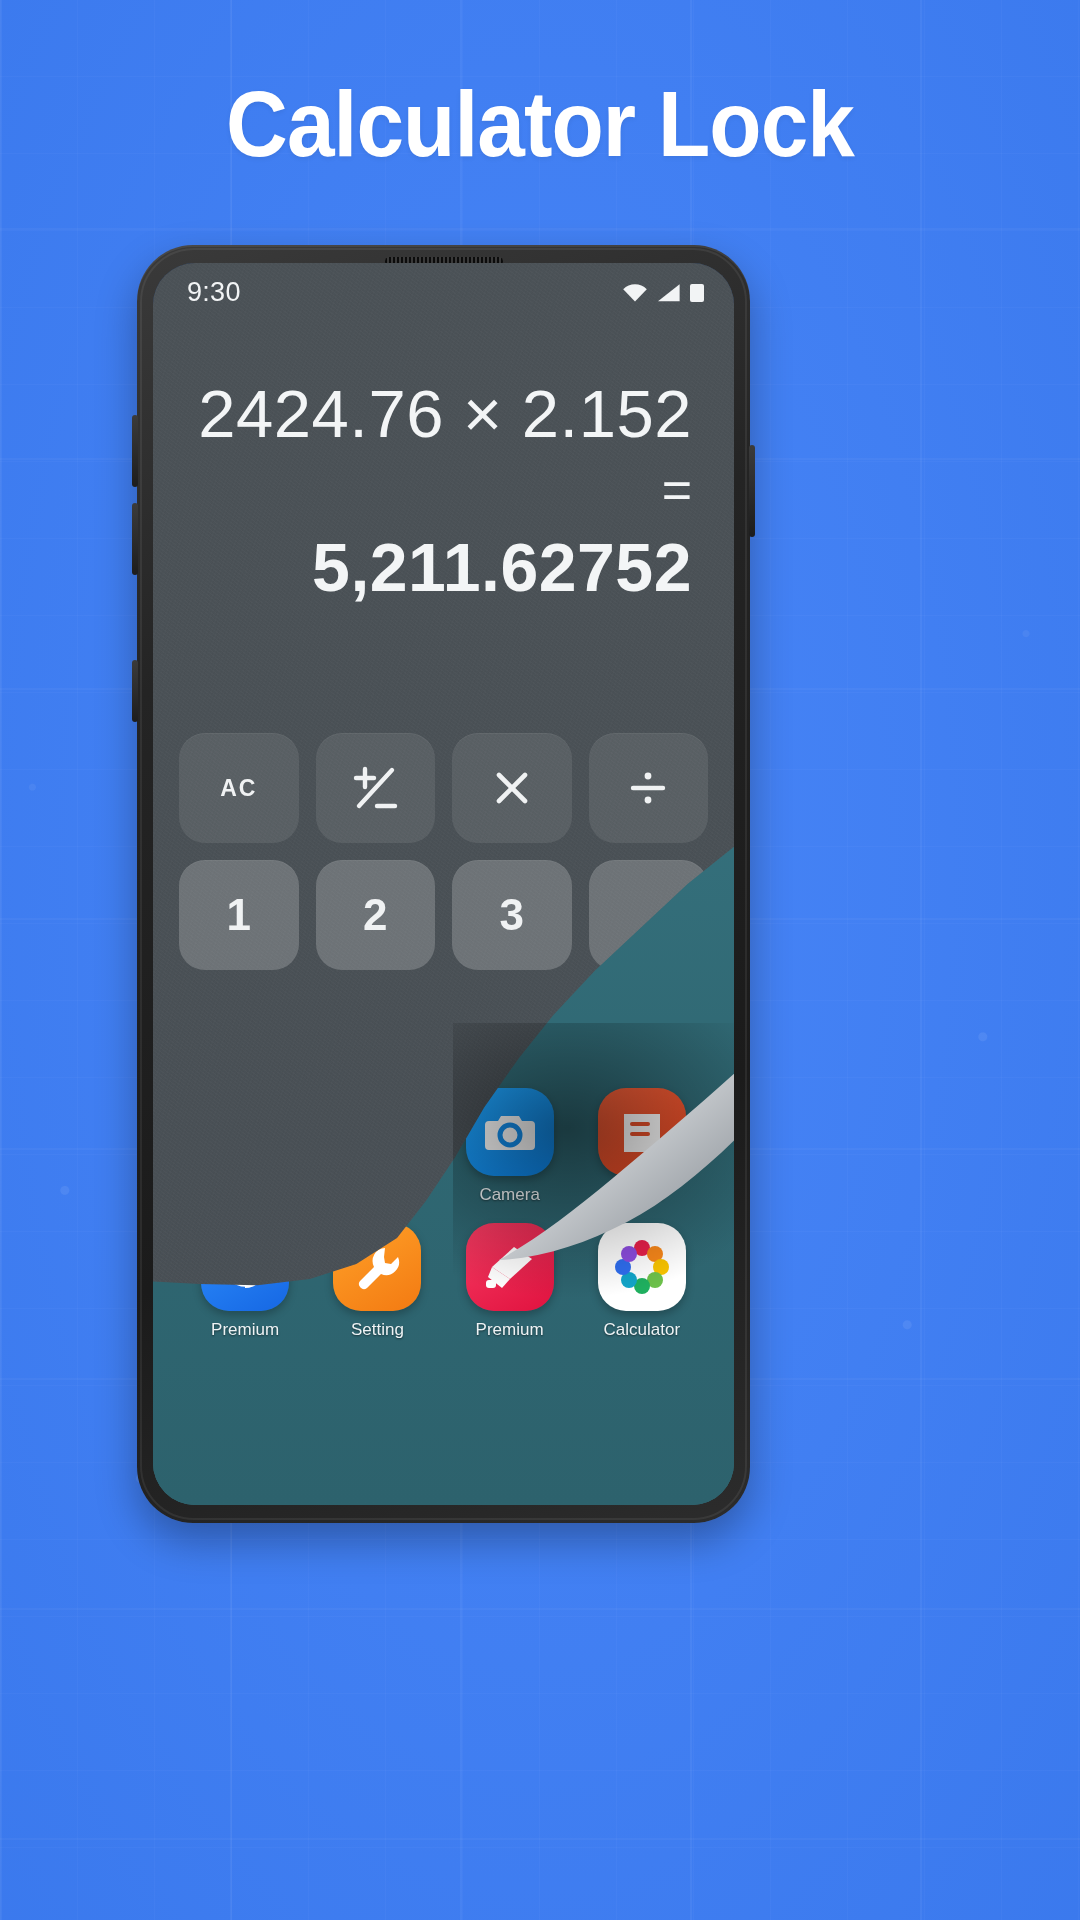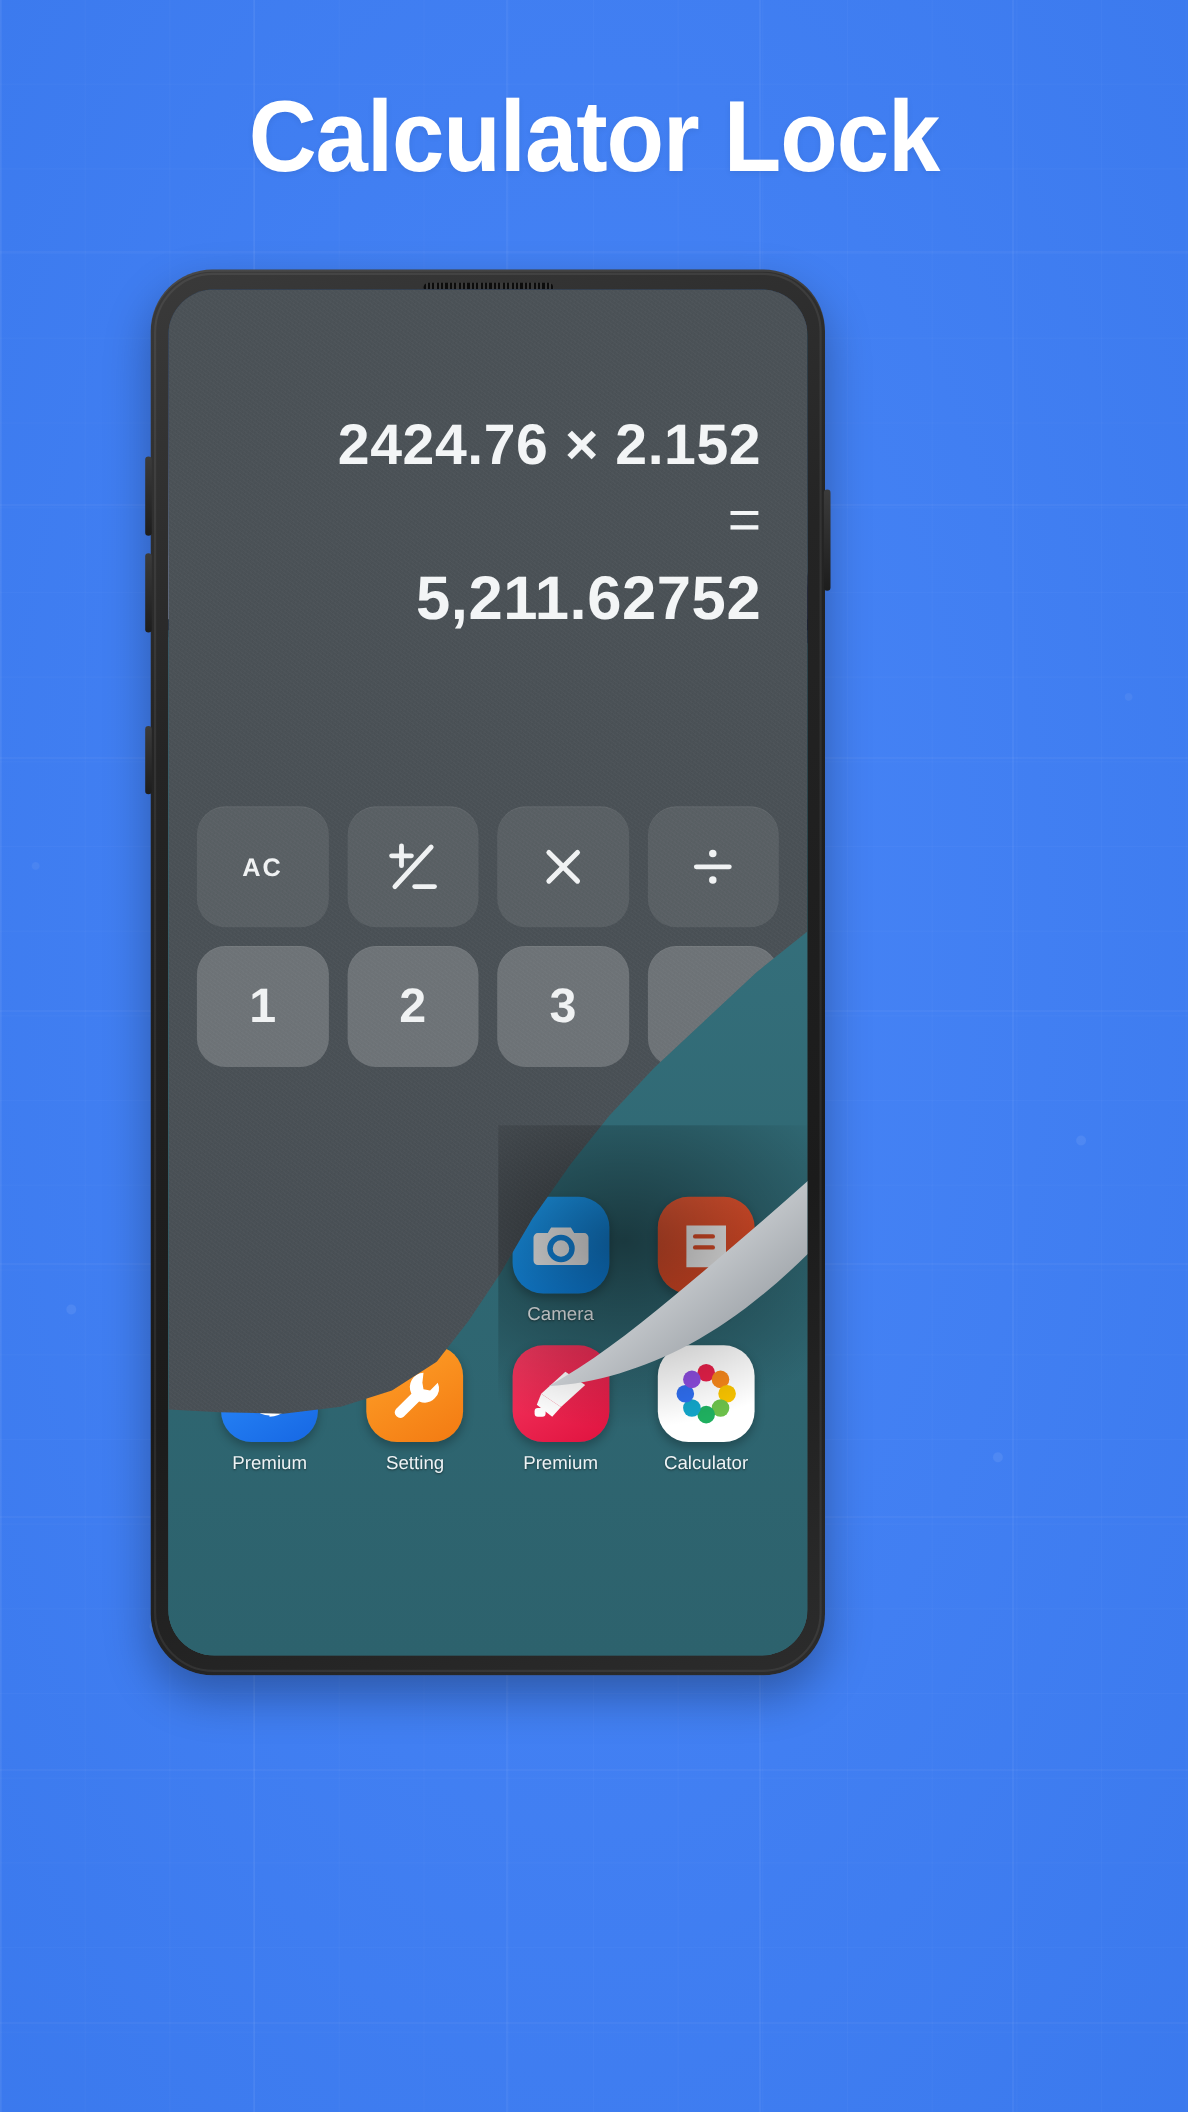--- a/index.html
+++ b/index.html
@@ -211,28 +211,28 @@
     background:#f2f4f5;
   }
 
   .calc-display{
     position:absolute; top:112px; left:0; right:0;
     padding:0 42px;
     text-align:right;
     color:#f3f5f6;
   }
   .expr{
-    font-size:52px; letter-spacing:.5px; white-space:nowrap;
-    font-weight:700;
+    font-size:67px; letter-spacing:.5px; white-space:nowrap;
+    font-weight:400;
   }
   .eq{
     font-size:52px; margin-top:12px; line-height:1;
   }
   .result{
-    font-size:56px; font-weight:bold; margin-top:12px; letter-spacing:.5px;
+    font-size:68px; font-weight:bold; margin-top:12px; letter-spacing:.5px;
   }
 
   .keypad{
     position:absolute; left:0; right:0; top:470px;
     padding:0 26px;
     display:grid;
     grid-template-columns:repeat(4,1fr);
     gap:17px;
   }
   .key{
@@ -423,20 +423,32 @@
               </svg>
             </div>
             <div class="app-label">Calculator</div>
           </div>
         </div>
     </div>
 
     <div class="calc">
       <div class="calc-noise"></div>
 
+      <div class="statusbar">
+        <div class="clock">9:30</div>
+        <div class="sysicons">
+          <svg class="ic-wifi" viewBox="0 0 26 19">
+            <path d="M13 18.6 1.2 6.2A16.6 16.6 0 0 1 24.8 6.2Z" fill="#f2f4f5"></path>
+          </svg>
+          <svg class="ic-sig" viewBox="0 0 24 19">
+            <path d="M1 18.2 22.6 1.2V18.2Z" fill="#f2f4f5"></path>
+          </svg>
+          <div class="ic-batt"></div>
+        </div>
+      </div>
 
       <div class="calc-display">
         <div class="expr">2424.76 × 2.152</div>
         <div class="eq">=</div>
         <div class="result">5,211.62752</div>
       </div>
 
       <div class="keypad" id="keypad">
           <div class="key ac">AC</div>
           <div class="key">

